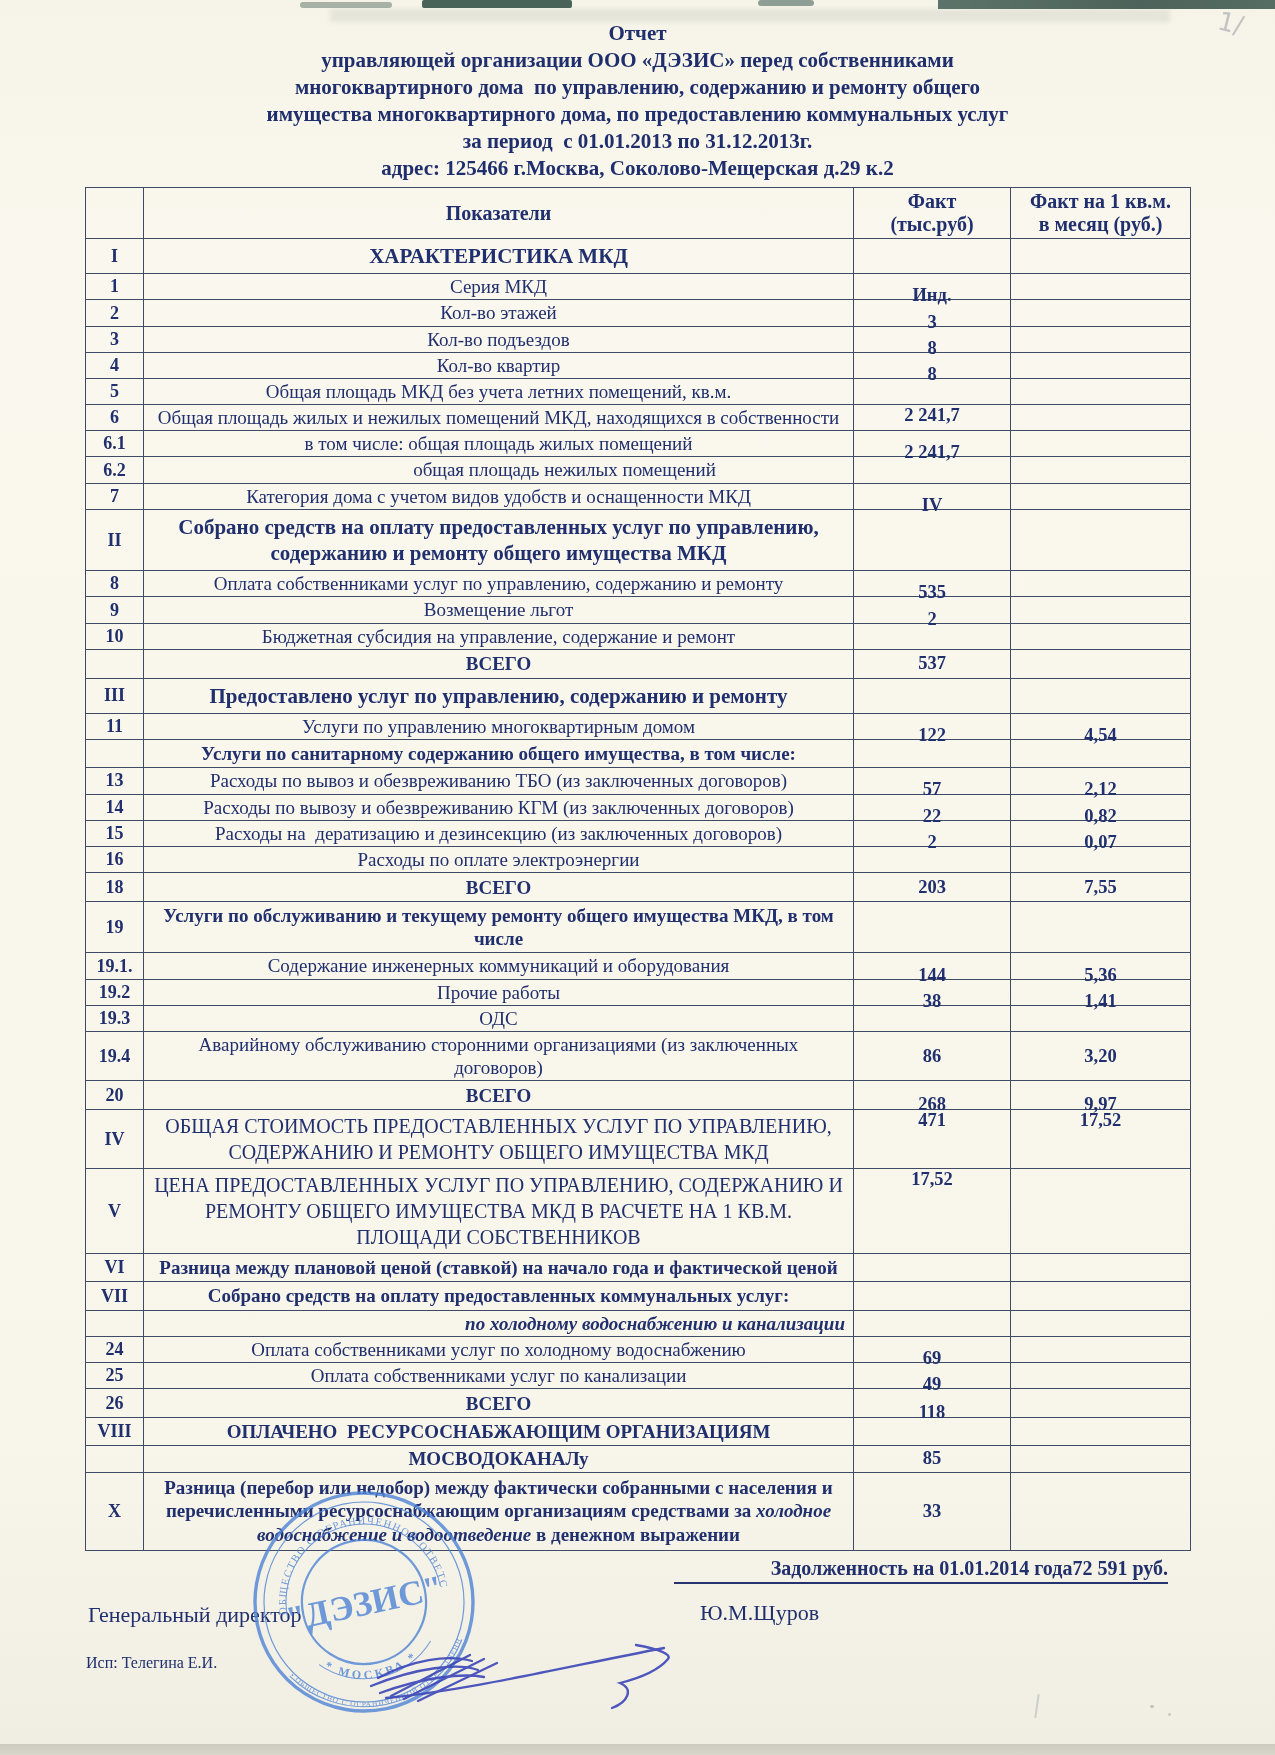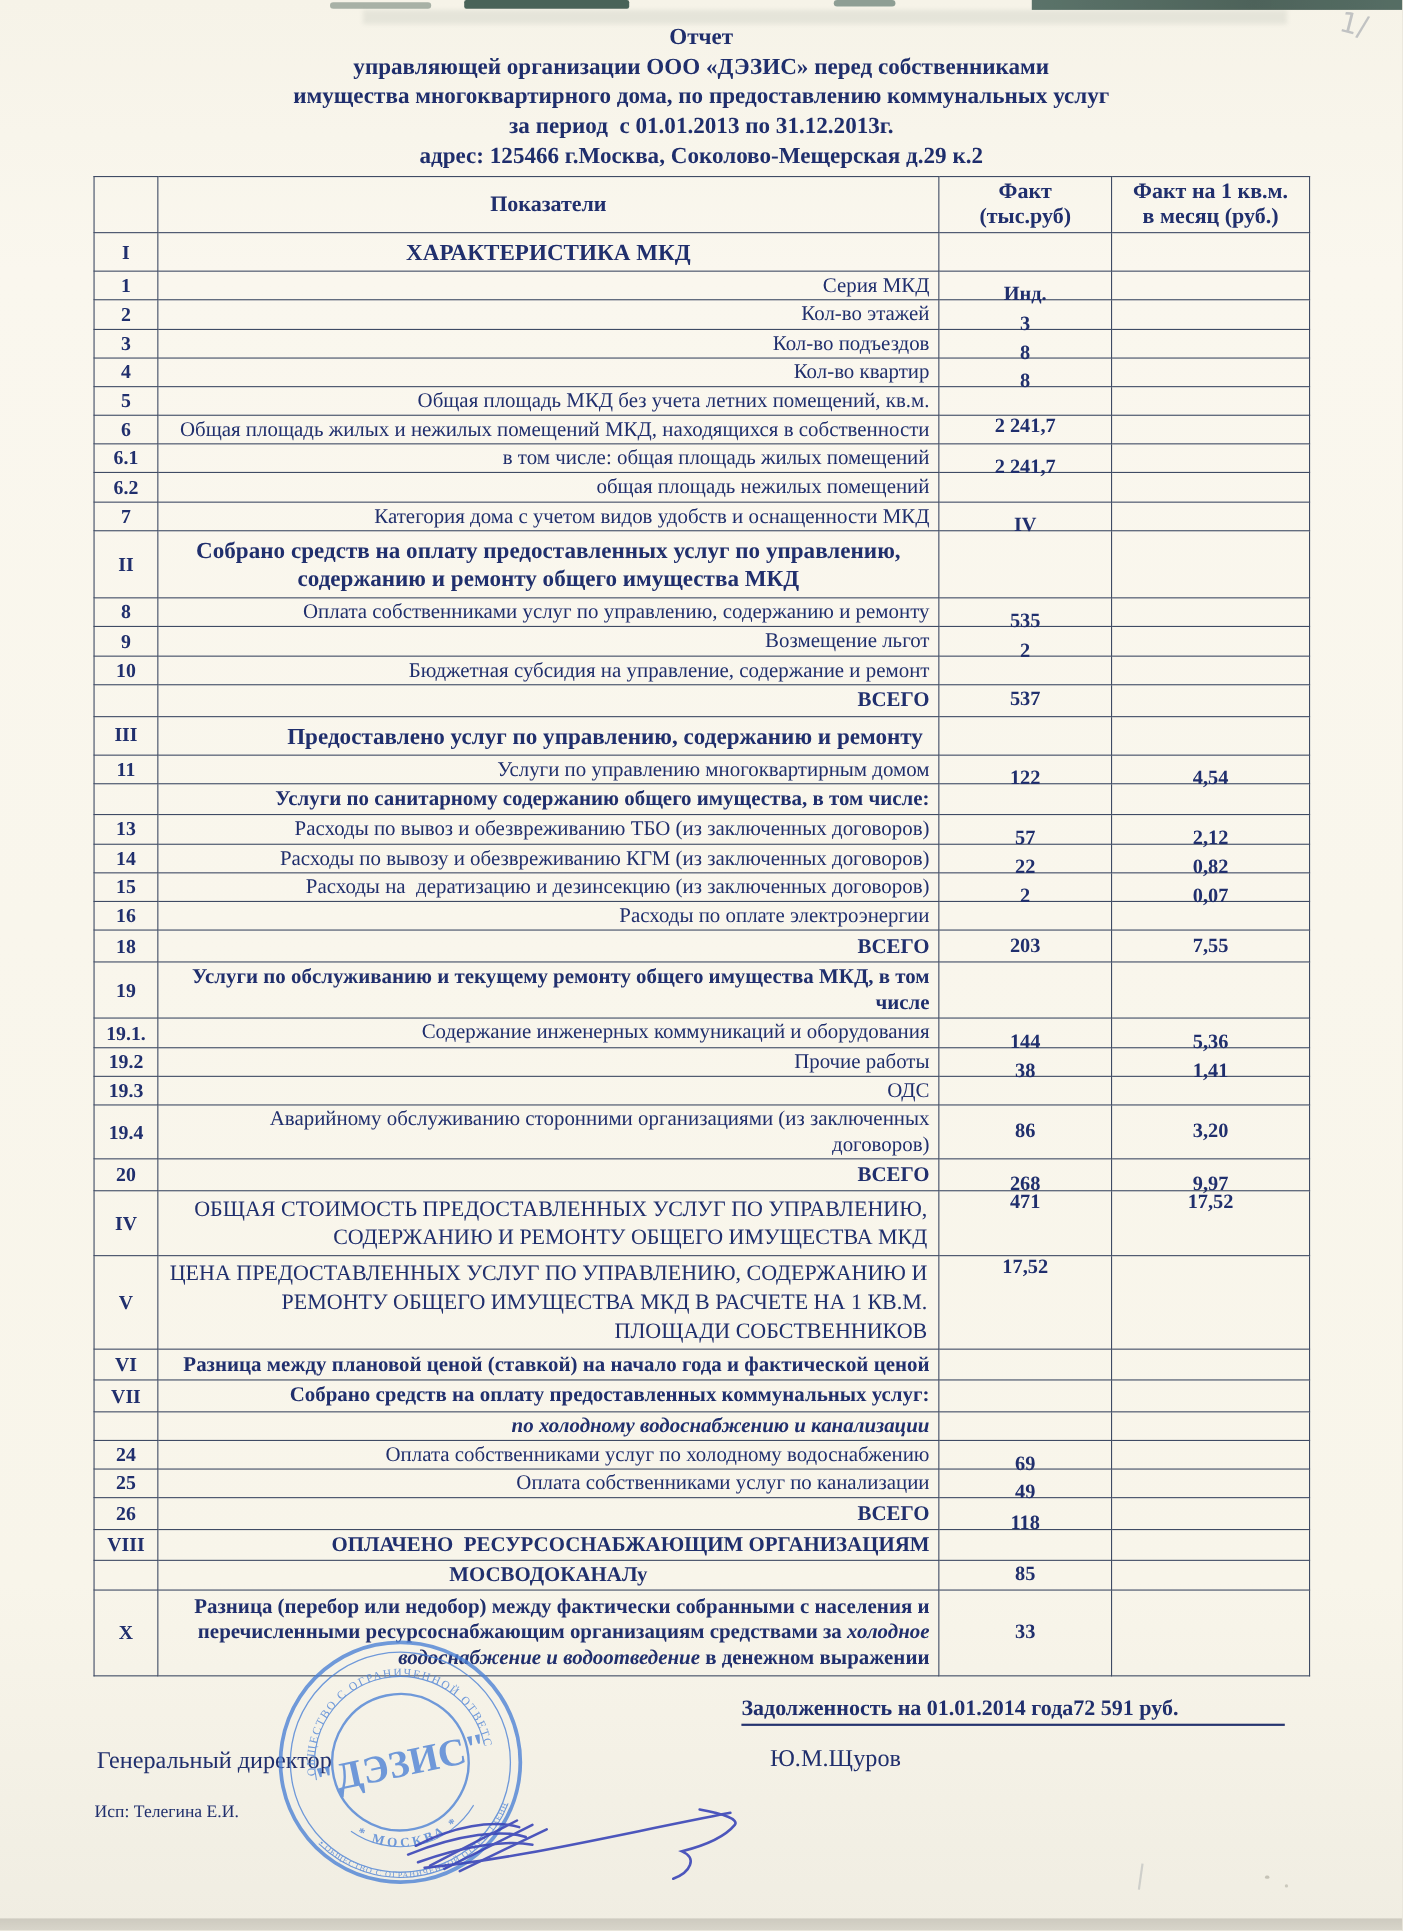--- a/index.html
+++ b/index.html
@@ -23,36 +23,36 @@
   .bottomband{position:absolute;left:0;top:1744px;width:1275px;height:11px;background:linear-gradient(180deg,#c9c6bb,#d6d3c8);opacity:.9;}
   
   .title{padding-top:20px;text-align:center;font-weight:700;font-size:21px;line-height:27px;color:#1f2e6c;}
   .t-line{white-space:pre-wrap;}
   
   table.rpt{border-collapse:collapse;table-layout:fixed;width:1105px;margin:5px 0 0 85px;}
   .rpt th,.rpt td{border:1.6px solid #3f4b64;box-sizing:border-box;overflow:visible;}
   .rpt th{height:44px;font-size:20px;font-weight:700;text-align:center;line-height:1.15;padding:2px;}
   .rpt td{height:23px;vertical-align:middle;}
   .c-num{font-weight:700;font-size:18px;text-align:center;padding:1px 2px;vertical-align:top;}
-  .c-text{padding:1px 8px;font-size:19px;line-height:1.22;white-space:pre-wrap;text-align:right;}
+  .c-text{padding:1px 8px;font-size:19px;line-height:1.22;white-space:pre-wrap;text-align:center;}
   .c-fact,.c-per{font-weight:600;font-size:18.5px;text-align:center;padding:0 4px;}
   .v-low{display:inline-block;transform:translateY(9px);}
   tr.k-secc .c-text{text-align:center;font-weight:700;font-size:21px;line-height:1.25;padding:4px 24px;}
   tr.k-secl .c-text{font-weight:700;font-size:21px;line-height:1.25;padding:4px 14px;}
   tr.k-caps .c-text{font-weight:400;font-size:20px;line-height:1.3;padding:3px 10px;}
   tr.k-bold .c-text{font-weight:700;padding:2px 8px;}
   tr.k-total td{height:29px;}
   tr.k-total .c-text{font-weight:700;}
   tr.k-ci .c-text{font-weight:700;font-style:italic;text-align:right;}
   tr.k-cb .c-text{font-weight:700;text-align:center;}
   tr.k-ind .c-text{padding-left:140px;}
   tr.k-x .c-text{font-weight:700;line-height:1.25;padding:3px 8px;}
   tr.k-x .c-text em{font-style:italic;}
   
-  .debt-row{margin:18px 0 0 674px;width:494px;display:flex;justify-content:flex-start;
+  .debt-row{margin:6px 0 0 674px;width:494px;display:flex;justify-content:flex-end;
             font-weight:700;font-size:20px;border-bottom:2.6px solid #25346f;padding-bottom:2px;}
   .sign-row{position:relative;height:50px;margin-top:6px;font-size:22px;}
   .director{position:absolute;left:88px;top:12px;}
   .dname{position:absolute;left:700px;top:10px;}
   .executor{margin:14px 0 0 86px;font-size:16px;}
   
   .stamp{position:absolute;left:248px;top:1486px;opacity:.8;z-index:4;pointer-events:none;}
   .sig{position:absolute;left:0;top:0;z-index:5;pointer-events:none;}
 </style>
 </head>
@@ -63,20 +63,21 @@
   <div class="smudge sm3"></div>
   <div class="smudge sm1"></div>
   <div class="smudge sm4"></div>
   <div class="smudge sm2"></div>
   <div class="smudge ghost"></div>
   <div class="pencil">1/</div>
 
   <div class="title">
     <div class="t-line">Отчет</div>
     <div class="t-line">управляющей организации ООО «ДЭЗИС» перед собственниками</div>
+    <div class="t-line">многоквартирного дома  по управлению, содержанию и ремонту общего</div>
     <div class="t-line">имущества многоквартирного дома, по предоставлению коммунальных услуг</div>
     <div class="t-line">за период  с 01.01.2013 по 31.12.2013г.</div>
     <div class="t-line">адрес: 125466 г.Москва, Соколово-Мещерская д.29 к.2</div>
   </div>
 
   <table class="rpt">
     <colgroup>
       <col style="width:58px">
         <col style="width:710px">
         <col style="width:157px">

